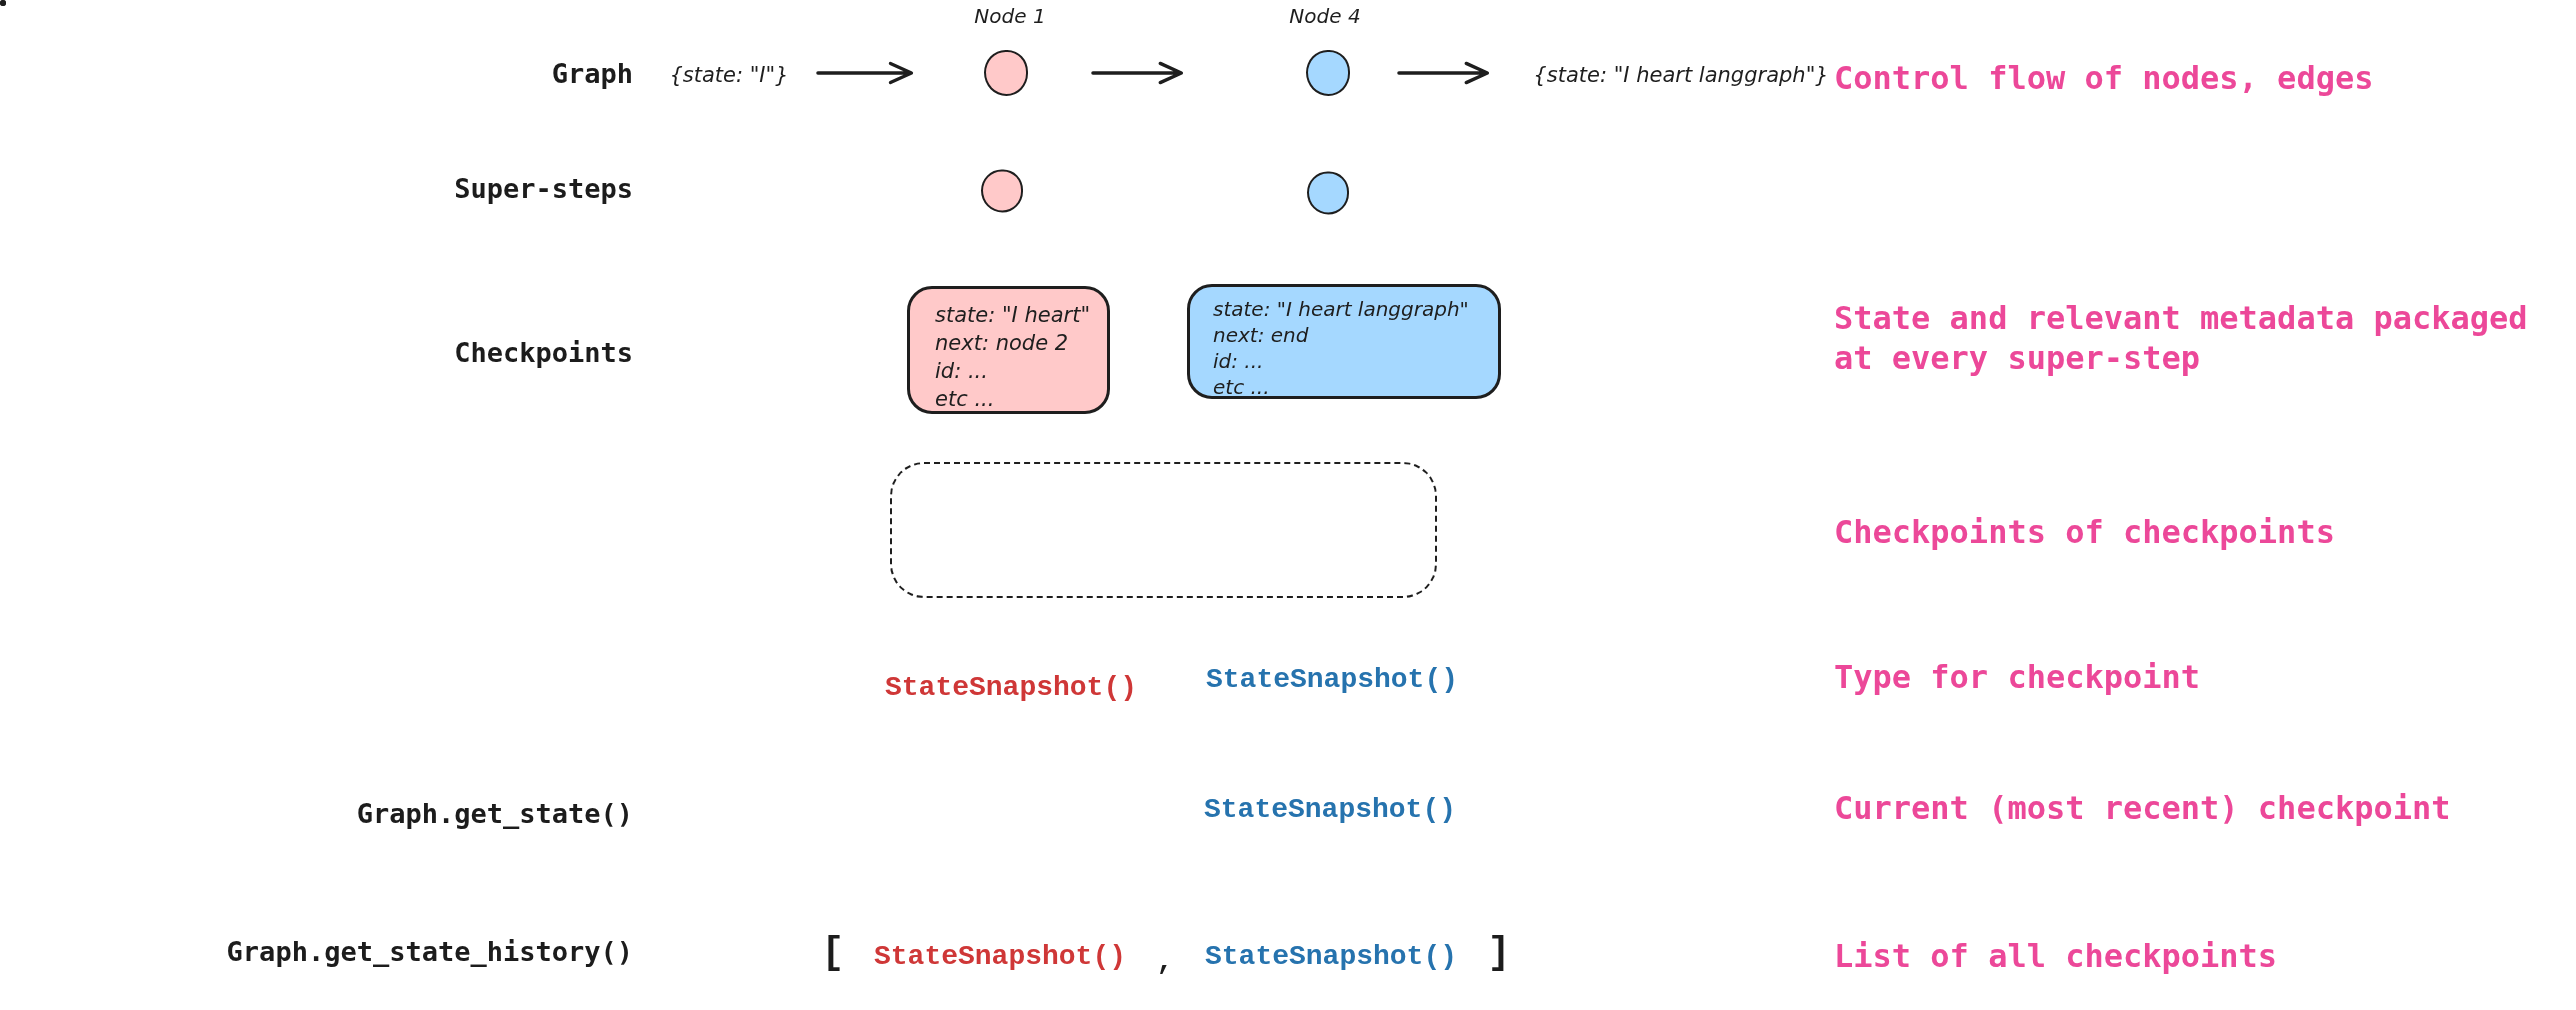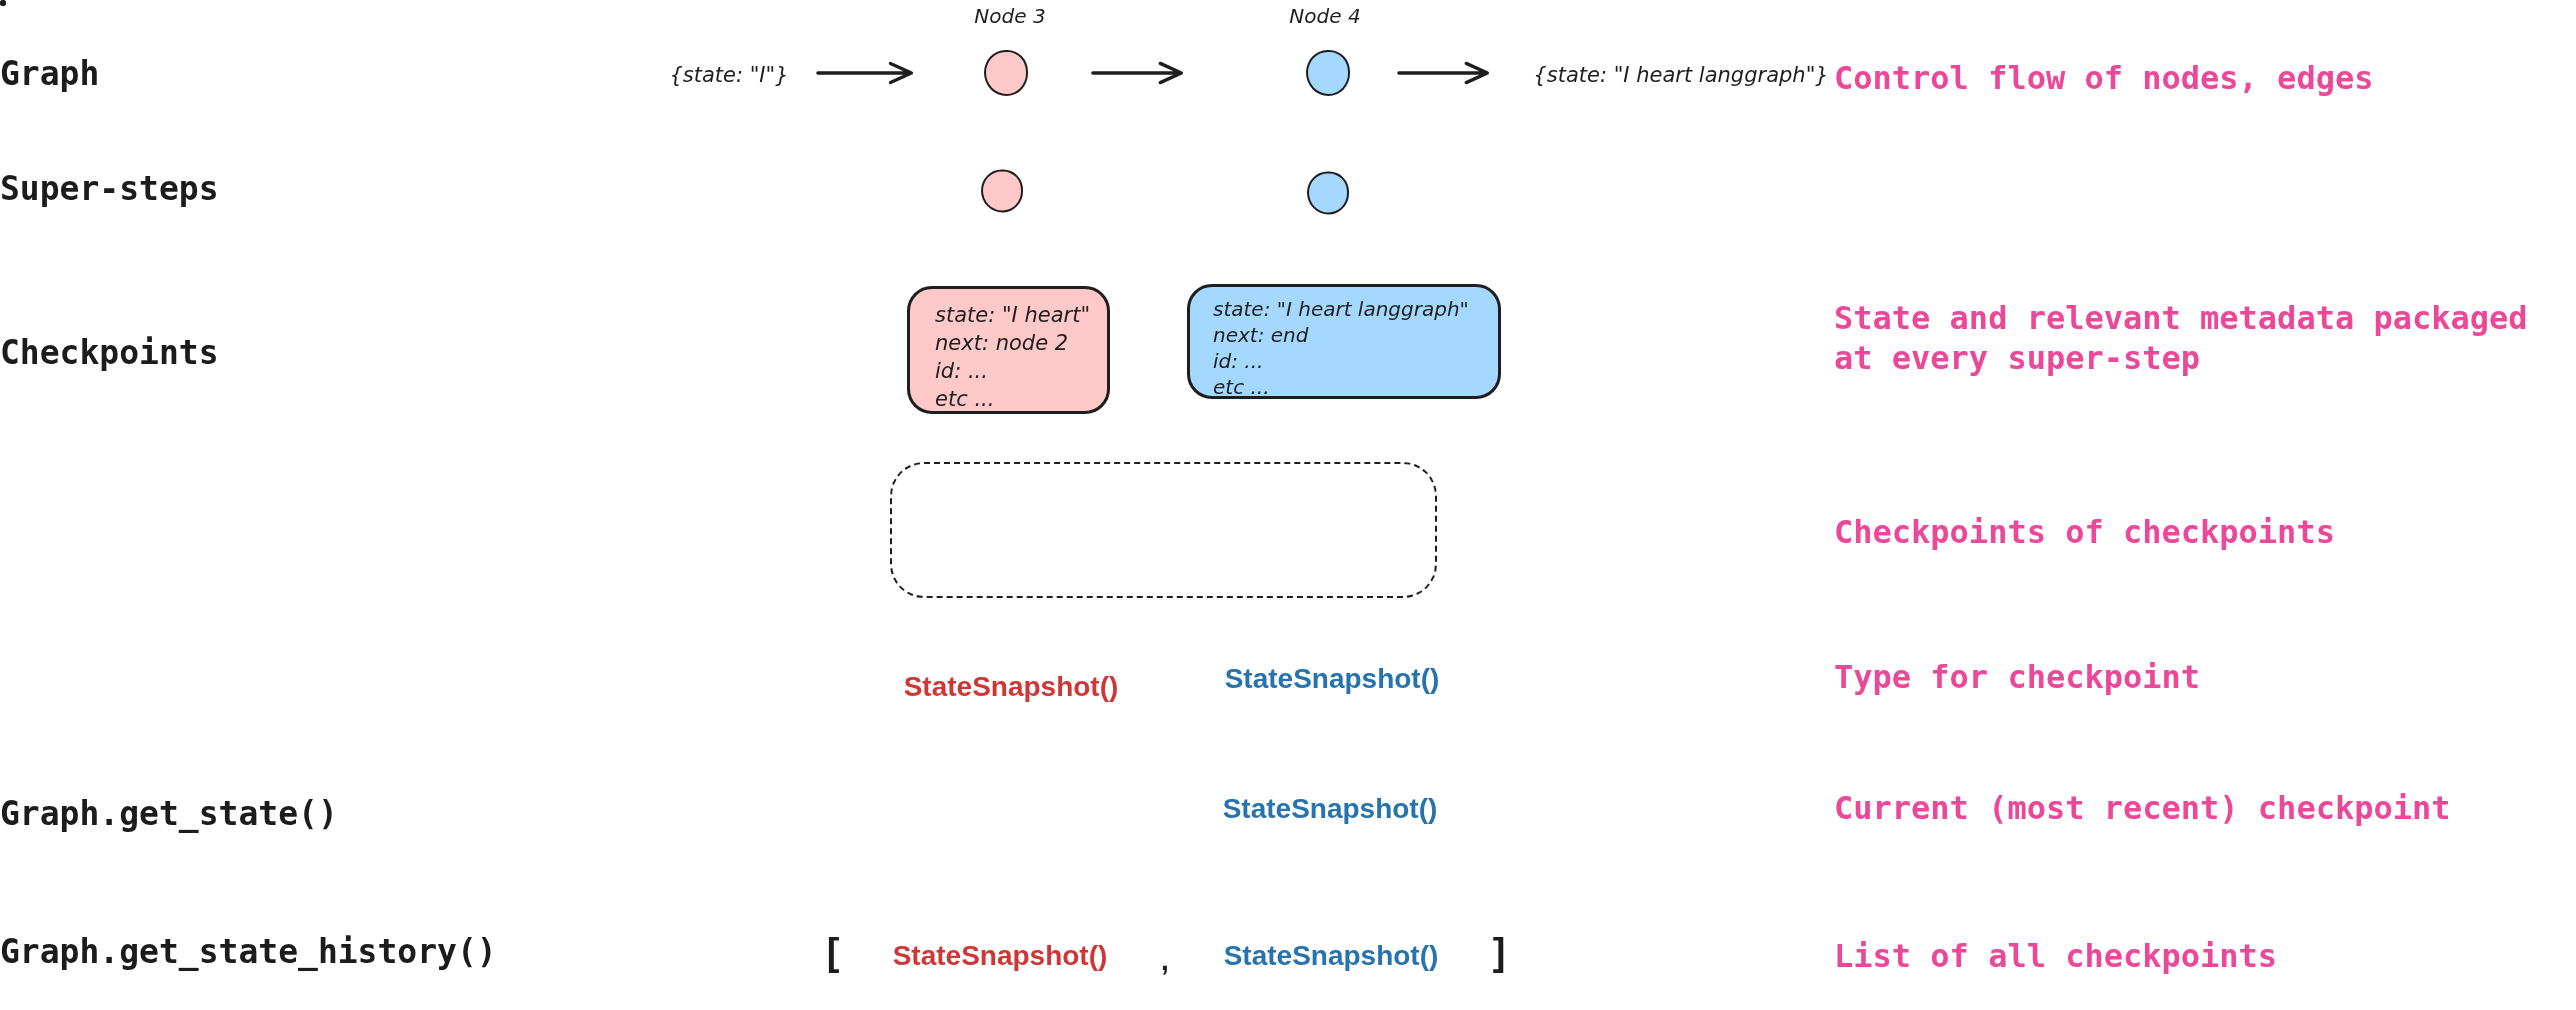--- a/index.html
+++ b/index.html
@@ -10,24 +10,25 @@
     background: #ffffff;
     overflow: hidden;
     font-family: "DejaVu Sans Mono", monospace;
   }
 
   
   .row-label {
     position: absolute;
     left: 0;
     width: 633px;
+    text-align: right;
     transform: translateY(-50%);
     font-family: "DejaVu Sans Mono", monospace;
     font-weight: 700;
-    font-size: 33px;
+    font-size: 27px;
     color: #1c1c1c;
     white-space: nowrap;
   }
 
   
   .desc {
     position: absolute;
     left: 1834px;
     width: 708px;
     transform: translateY(-50%);
@@ -104,21 +105,21 @@
     position: absolute;
     border: 3.8px solid #1e1e1e;
     border-radius: 13.4px;
     box-sizing: border-box;
   }
 
   
   .code {
     position: absolute;
     transform: translate(-50%, -50%);
-    font-family: Liberation Sans, sans-serif;
+    font-family: Liberation Mono, monospace;
     font-weight: 700;
     font-size: 28px;
     white-space: nowrap;
     text-align: right;
   }
   .code-red  { color: #cf3737; }
   .code-blue { color: #2673ae; }
   .code-dark { color: #1c1c1c; }
   .bracket   { font-size: 38px; font-weight: 700; }
 </style>
@@ -139,21 +140,21 @@
   <div class="desc" style="top:677px">Type for checkpoint</div>
   <div class="desc" style="top:808px">Current (most recent) checkpoint</div>
   <div class="desc" style="top:956px">List of all checkpoints</div>
 
   <div class="hand ann" style="left:729px; top:75px">{state: "I"}</div>
 
   <svg class="arrow" style="left:816px; top:73px" width="105" height="29" viewBox="0 0 110 30">
     <path d="M2 15 L96 15 M78 5 L100 15 L78 25" fill="none" stroke="#1e1e1e" stroke-width="3.5" stroke-linecap="round" stroke-linejoin="round"></path>
   </svg>
 
-  <div class="hand node-label" style="left:1010px; top:3.8px">Node 3</div>
+  <div class="hand node-label" style="left:1010px; top:3.8px">Node 1</div>
   <div class="node fill-pink" style="left:1006px; top:73px"></div>
 
   <svg class="arrow" style="left:1091px; top:73px" width="100" height="29" viewBox="0 0 104 30">
     <path d="M2 15 L90 15 M72 5 L94 15 L72 25" fill="none" stroke="#1e1e1e" stroke-width="3.5" stroke-linecap="round" stroke-linejoin="round"></path>
   </svg>
 
   <div class="hand node-label" style="left:1325px; top:3.8px">Node 4</div>
   <div class="node fill-blue" style="left:1328px; top:73px"></div>
 
   <svg class="arrow" style="left:1397px; top:73px" width="100" height="29" viewBox="0 0 104 30">

